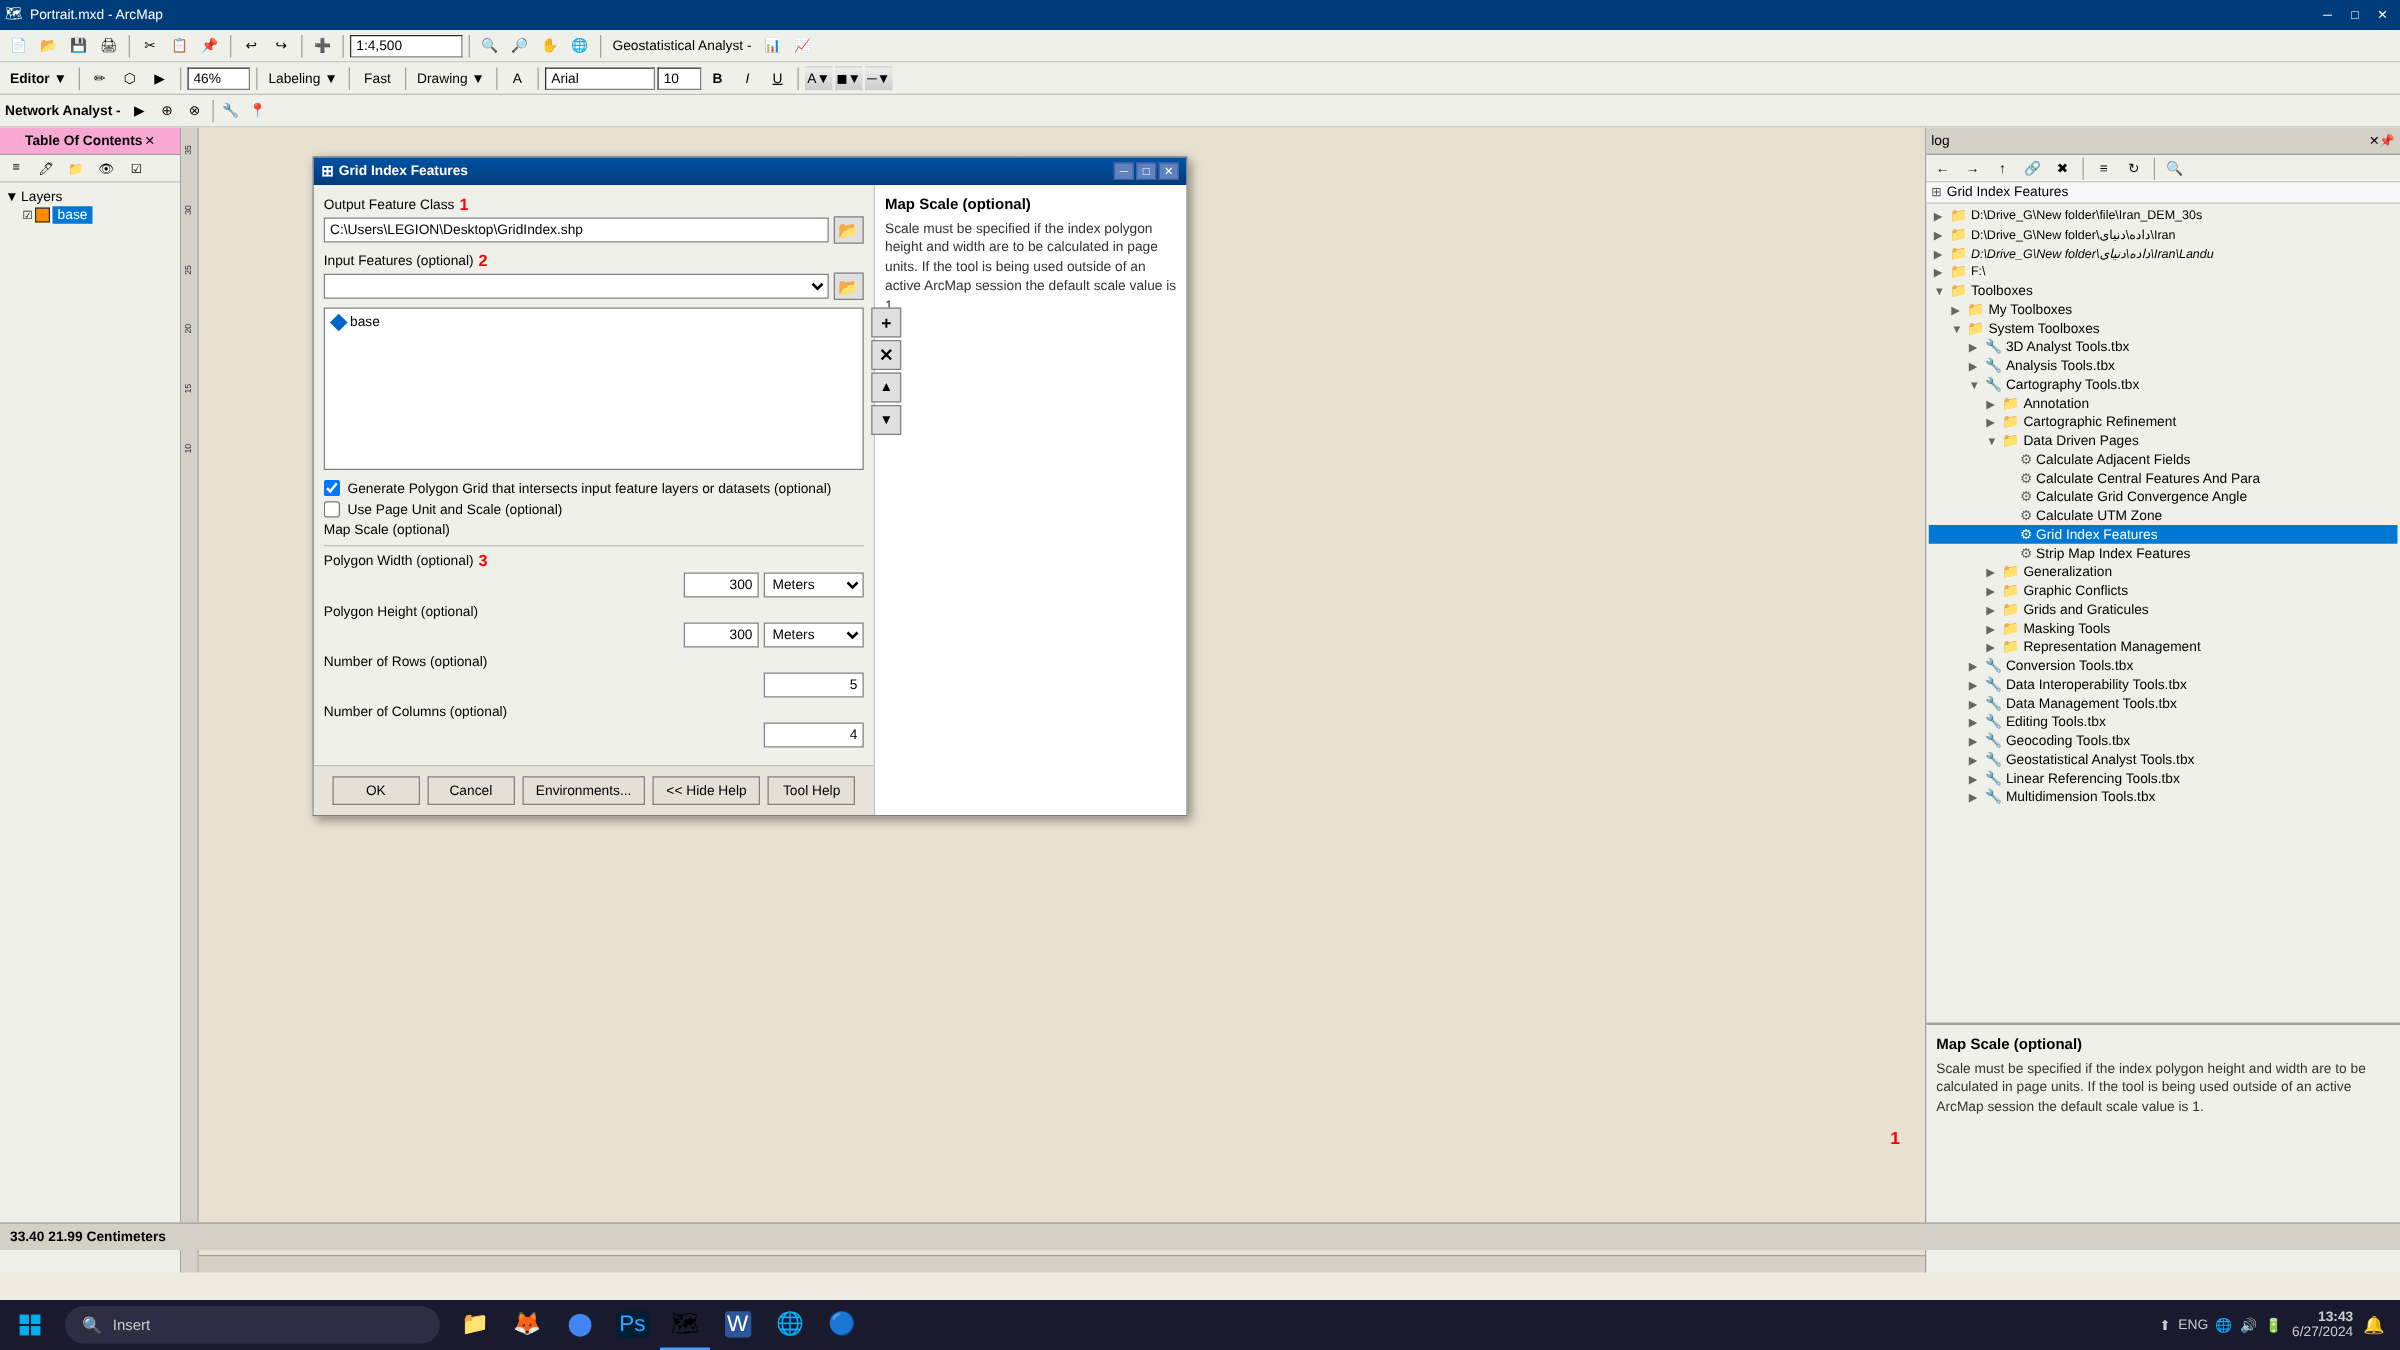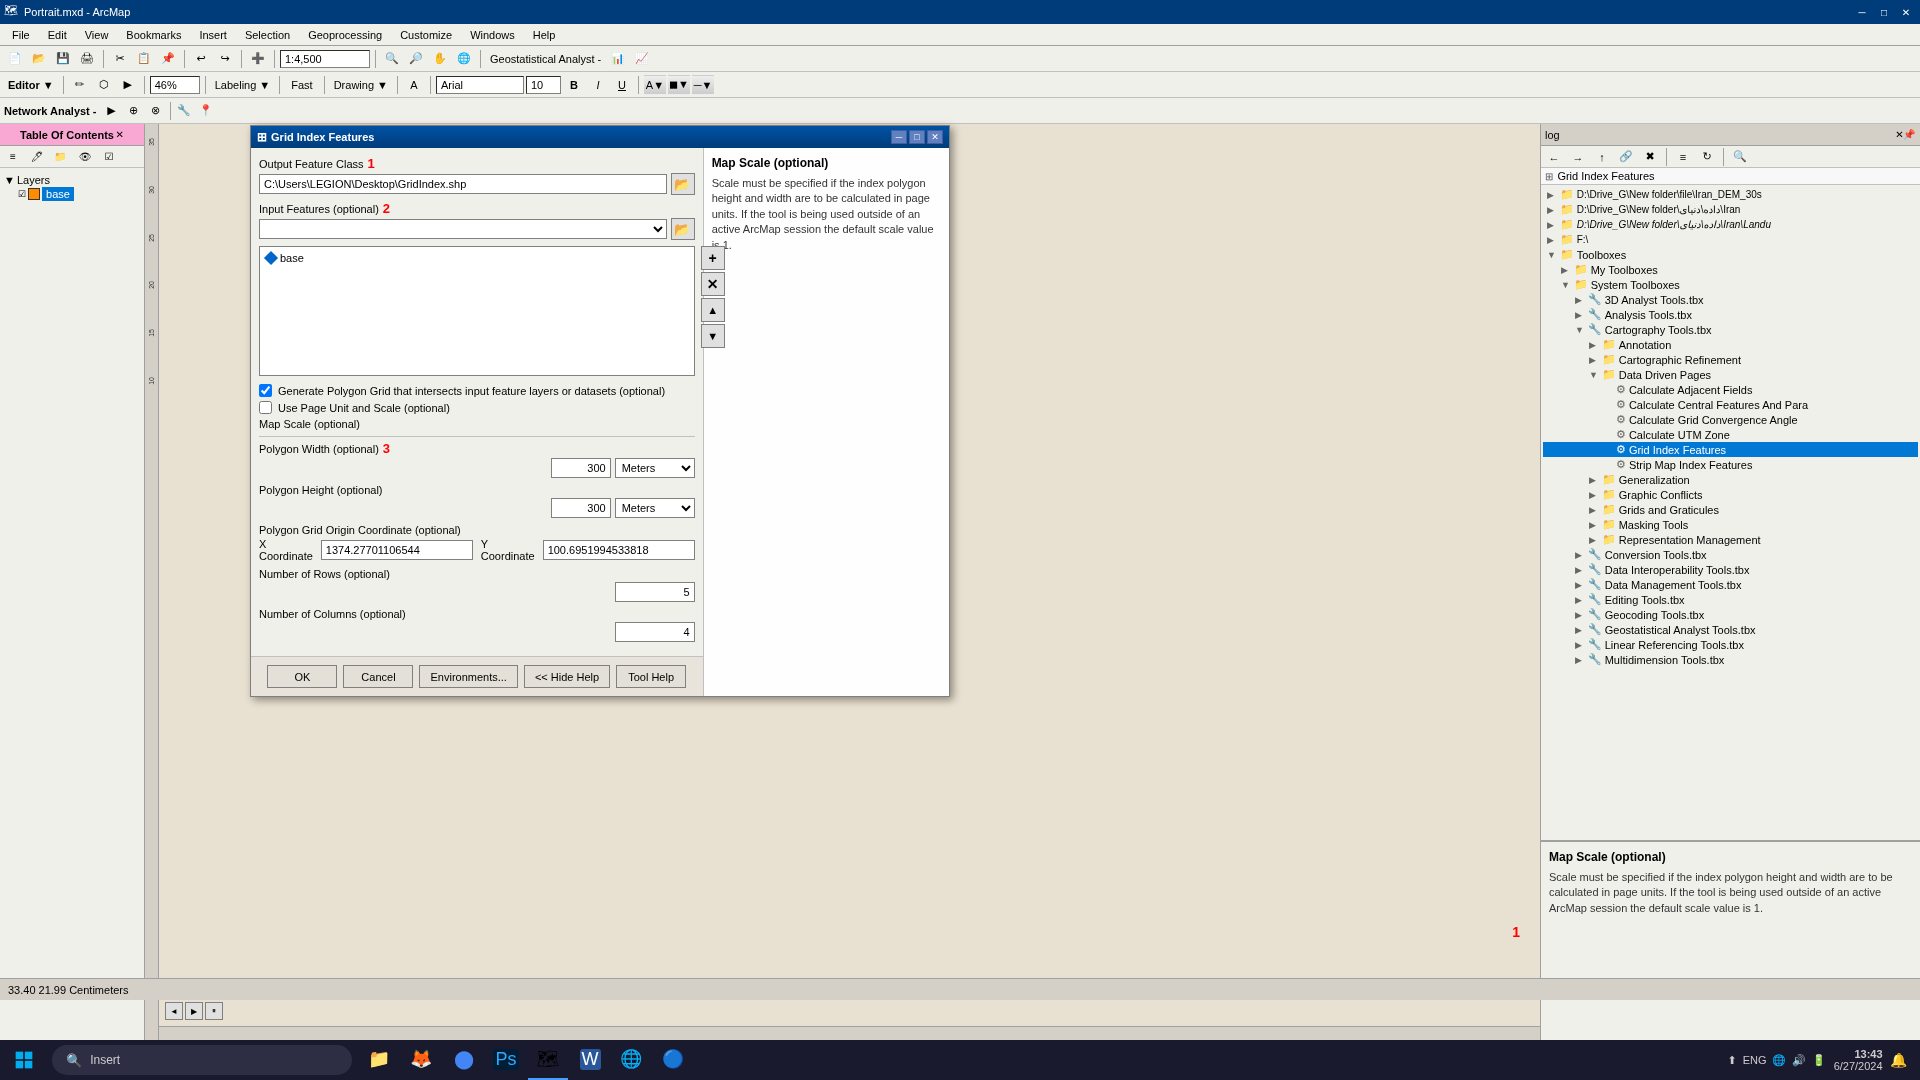--- a/index.html
+++ b/index.html
@@ -98,21 +98,21 @@
     .dlg-btn-ok { background: #e4e0d8; }
 
     
     .help-panel { width: 250px; border-left: 1px solid #c0c0c0; background: #fefefe; padding: 8px; font-size: 11px; }
     .help-title { font-weight: bold; margin-bottom: 6px; font-size: 12px; }
     .help-text { color: #333; line-height: 1.4; }
     .dialog-inner { display: flex; }
     .dialog-form { flex: 1; }
 
     
-    .status-bar { height: 22px; background: #d4d0c8; border-top: 1px solid #a0a0a0; display: flex; align-items: center; padding: 0 8px; font-size: 11px; position: absolute; bottom: 40px; left: 0; width: 1920px; }
+    .status-bar { height: 22px; background: #d4d0c8; border-top: 1px solid #a0a0a0; display: flex; align-items: center; padding: 0 8px; font-size: 11px; position: absolute; bottom: 40px; left: 0; width: 1920px; font-weight: bold; }
 
     
     ::-webkit-scrollbar { width: 12px; }
     ::-webkit-scrollbar-track { background: #e0e0e0; }
     ::-webkit-scrollbar-thumb { background: #a0a0a0; border: 1px solid #888; }
 
     .network-analyst-bar { height: 26px; background: #f0f0ea; border-bottom: 1px solid #c0c0c0; display: flex; align-items: center; padding: 2px 4px; font-size: 11px; }
     .na-label { font-weight: bold; color: #000; margin-right: 4px; }
     .toolbar-icon-btn { width: 22px; height: 20px; display: flex; align-items: center; justify-content: center; cursor: pointer; border: 1px solid transparent; font-size: 11px; background: transparent; }
 
@@ -128,32 +128,20 @@
   <div class="title-bar">
     <span class="title-bar-icon">🗺</span>
     <span class="title-bar-title">Portrait.mxd - ArcMap</span>
     <div class="title-bar-buttons">
       <button class="title-bar-btn">─</button>
       <button class="title-bar-btn">□</button>
       <button class="title-bar-btn close">✕</button>
     </div>
   </div>
 
-  <div class="menu-bar">
-    <span class="menu-item">File</span>
-    <span class="menu-item">Edit</span>
-    <span class="menu-item">View</span>
-    <span class="menu-item">Bookmarks</span>
-    <span class="menu-item">Insert</span>
-    <span class="menu-item">Selection</span>
-    <span class="menu-item">Geoprocessing</span>
-    <span class="menu-item">Customize</span>
-    <span class="menu-item">Windows</span>
-    <span class="menu-item">Help</span>
-  </div>
 
   <div class="toolbar-row">
     <button class="toolbar-icon-btn">📄</button>
     <button class="toolbar-icon-btn">📂</button>
     <button class="toolbar-icon-btn">💾</button>
     <button class="toolbar-icon-btn">🖨</button>
     <div class="toolbar-separator"></div>
     <button class="toolbar-icon-btn">✂</button>
     <button class="toolbar-icon-btn">📋</button>
     <button class="toolbar-icon-btn">📌</button>
@@ -596,29 +584,20 @@
             <div class="form-row">
               <div class="form-label">Polygon Height (optional)</div>
               <div style="display:flex;align-items:center;gap:4px;justify-content:flex-end;">
                 <input class="value-input" type="text" value="300" style="">
                 <select class="unit-select">
                   <option>Meters</option>
                 </select>
               </div>
             </div>
 
-            <div class="form-row">
-              <div class="form-label">Polygon Grid Origin Coordinate (optional)</div>
-              <div class="coord-row">
-                <span class="coord-label">X Coordinate</span>
-                <input class="coord-input" type="text" value="1374.27701106544" style="">
-                <span class="coord-label">Y Coordinate</span>
-                <input class="coord-input" type="text" value="100.6951994533818" style="">
-              </div>
-            </div>
 
             <div class="form-row">
               <div class="form-label">Number of Rows (optional)</div>
               <div style="display:flex;justify-content:flex-end;">
                 <input class="value-input" type="text" style="width: 80px;" value="5">
               </div>
             </div>
 
             <div class="form-row">
               <div class="form-label">Number of Columns (optional)</div>

